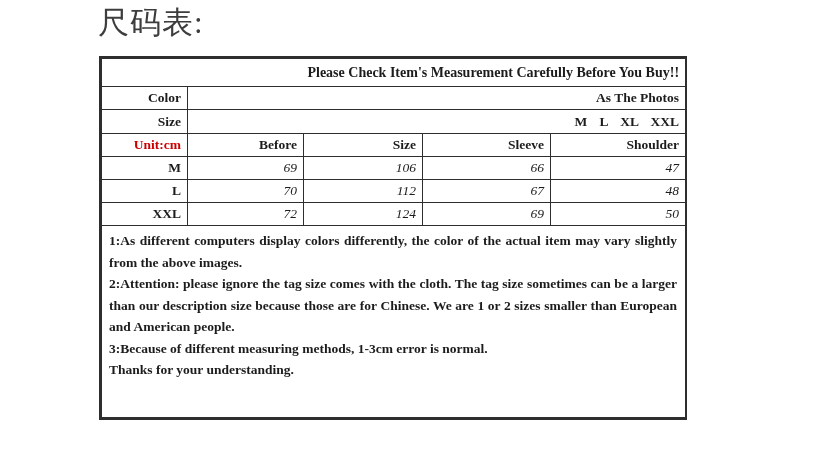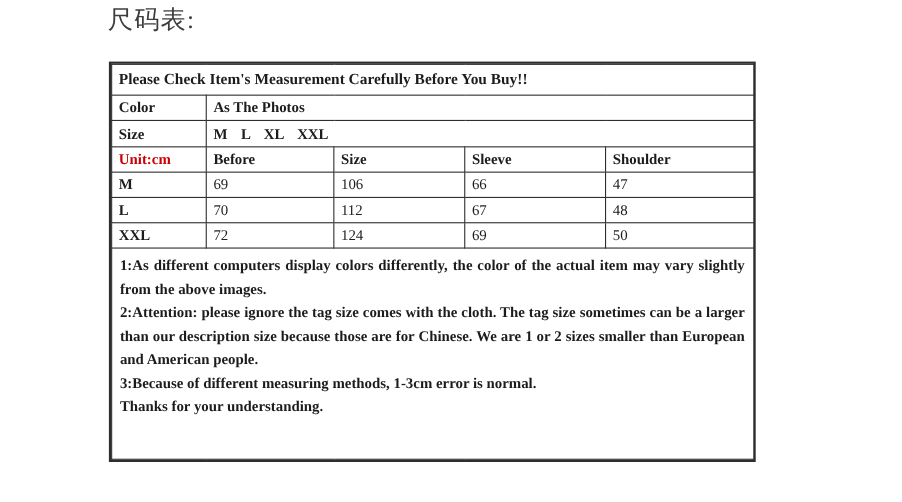--- a/index.html
+++ b/index.html
@@ -5,21 +5,21 @@
   html, body { margin:0; padding:0; }
   body {
     width:820px; height:456px;
     background:#ffffff;
     position:relative;
     font-family:"Liberation Serif","DejaVu Serif",serif;
     overflow:hidden;
   }
   .title {
     position:absolute; left:98px; top:2px;
-    font-size:23px; font-weight:400; color:#3d3d3d;
+    font-size:31px; font-weight:400; color:#3d3d3d;
     margin:0; letter-spacing:1px;
   }
   .table-wrap {
     position:absolute; left:99px; top:56px;
     width:584px; height:360px;
     border:2px solid #2e2e2e;
     background:#ffffff;
   }
   table {
     border-collapse:collapse;
@@ -27,26 +27,26 @@
     table-layout:fixed;
     color:#1c1c1c;
   }
   td {
     border:1px solid #2e2e2e;
     padding:0 6px;
     font-size:13.5px;
     vertical-align:middle;
     overflow:hidden;
   }
-  .center { text-align:left; }
+  .center { text-align:right; }
   .b { font-weight:bold; }
   .caution td { height:27px; font-size:14px; }
   .info td { height:22px; }
   .sizes-cell { word-spacing:9px; }
-  .num { font-weight:400; }
+  .num { font-weight:400;font-style:italic; }
   .notes-cell {
     vertical-align:top;
     text-align:left;
     padding:4px 8px 2px 7px;
     margin-left:32px;
   }
   .notes-cell p {
     margin:0;
     line-height:21.5px;
     font-size:13.5px;

